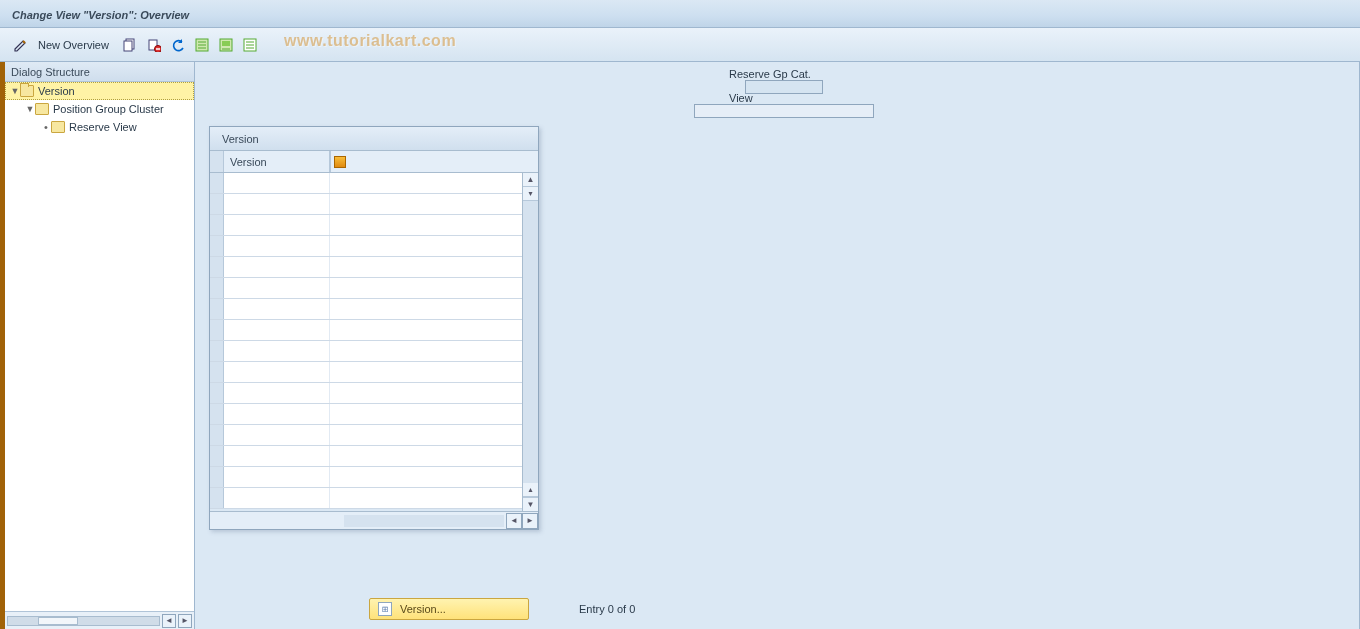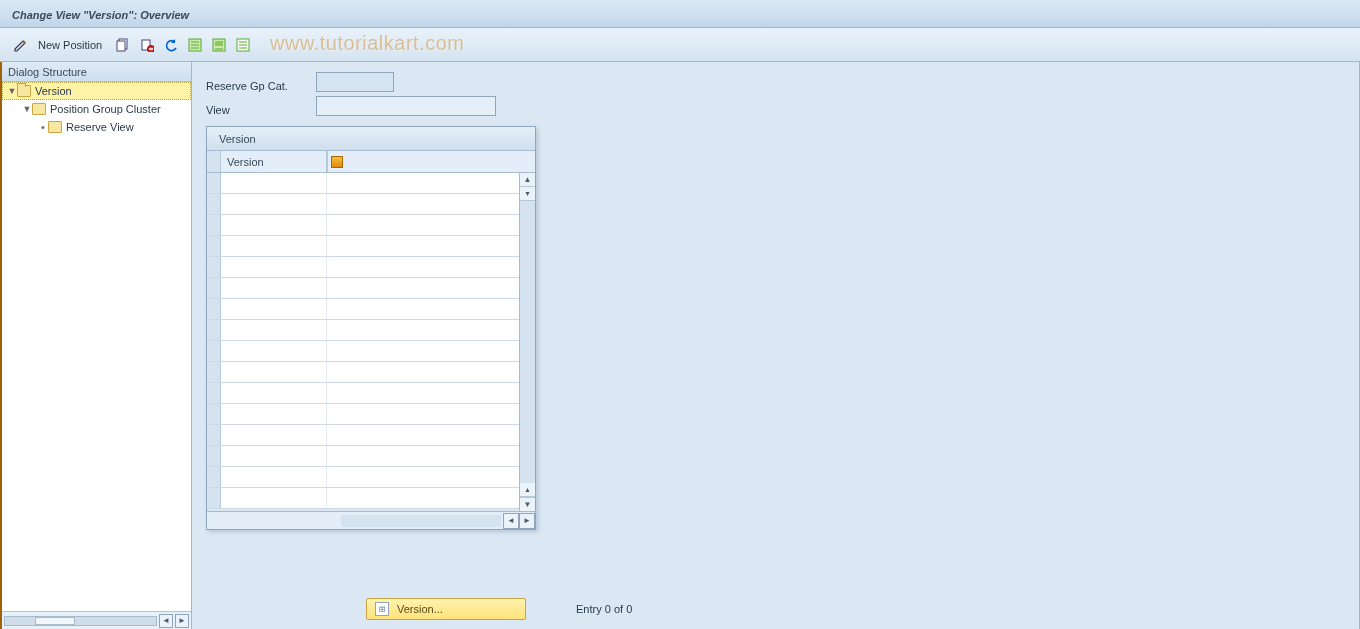--- a/index.html
+++ b/index.html
@@ -24,27 +24,27 @@
     display: flex; align-items: center; gap: 2px;
   }
   .tool-btn {
     width: 22px; height: 22px; display: inline-flex; align-items: center; justify-content: center;
     border: 1px solid transparent; border-radius: 2px; cursor: pointer;
   }
   .tool-label {
     padding: 0 8px 0 4px; height: 22px; line-height: 22px; color: #2a3a4a; cursor: pointer;
   }
   .watermark {
-    position: absolute; left: 270px; top: 4px; font-size: 20px; font-weight: normal;
+    position: absolute; left: 284px; top: 4px; font-size: 16px; font-weight: bold;
     color: rgba(210,150,60,0.55); text-shadow: 1px 1px 0 rgba(255,255,255,0.4);
     pointer-events: none; letter-spacing: .5px;
   }
 
   
-  .main { display: flex; height: calc(629px - 28px - 34px); background: #dbe8f4; border-left:2px solid #a16207; border-right:1px solid #9fb7cf;}
+  .main { display: flex; height: calc(629px - 28px - 34px); background: #dbe8f4; border-left:5px solid #a16207; border-right:1px solid #9fb7cf;}
 
   
   .sidebar {
     width: 190px; background: #e8f0f8; border-right: 1px solid #9fb7cf;
     display: flex; flex-direction: column; position: relative;
   }
   .sidebar-header {
     height: 20px; line-height: 20px; padding-left: 6px;
     background: linear-gradient(to bottom,#dfeaf5,#cfdeed);
     border-bottom: 1px solid #b0c4d8; color: #3a4a5a;
@@ -61,21 +61,21 @@
   .sidebar-scroll {
     height: 18px; border-top:1px solid #b0c4d8; background:#e8f0f8;
     display:flex; align-items:center; justify-content:flex-end; gap:2px; padding:0 2px;
   }
   .mini-track{flex:1;height:10px;background:#d0dce8;border:1px solid #a8bccf;position:relative;}
   .mini-thumb{position:absolute;left:30px;width:40px;top:0;bottom:0;background:#f2f6fa;border:1px solid #a8bccf;}
   .arrow-btn{width:14px;height:14px;border:1px solid #8fa6bd;background:#eaf2fa;display:inline-flex;align-items:center;justify-content:center;font-size:8px;color:#556;}
 
   
   .content { flex:1; padding: 6px 0 0 14px; position:relative; }
-  .field-row{display:flex;align-items:flex-end;height:24px;}
+  .field-row{display:flex;align-items:center;height:24px;flex-direction:column;}
   .field-row label{width:110px;color:#2a3a4a;}
   .txt{height:20px;border:1px solid #8fa6bd;background:#e6eef7;padding:0 4px;}
   .txt1{width:78px;background:#d5e4f1;}
   .txt2{width:180px;}
 
   
   .tc {
     margin-top:10px; width:330px; border:1px solid #8fa6bd; background:#dbe8f4;
     box-shadow: 2px 2px 4px rgba(80,100,130,.25);
   }
@@ -124,21 +124,21 @@
 
 <div class="toolbar">
 
   <span class="tool-btn" title="Toggle">
     <svg width="16" height="16">
         <path d="M2 12 L10 4 L12 6 L4 14 L2 14 Z" fill="none" stroke="#335" stroke-width="1.2"></path>
         <path d="M10 4 L12 6" stroke="#a60" stroke-width="2"></path>
       </svg>
   </span>
 
-  <span class="tool-label">New Position</span>
+  <span class="tool-label">New Overview</span>
 
   <span class="tool-btn">
     <svg width="14" height="14">
         <rect x="3" y="1" width="8" height="10" fill="#fff" stroke="#447"></rect>
         <rect x="1" y="3" width="8" height="10" fill="#fff" stroke="#447"></rect>
       </svg>
   </span>
   <span class="tool-btn">
     <svg width="14" height="14">
         <rect x="2" y="2" width="8" height="10" fill="#fff" stroke="#447"></rect>

